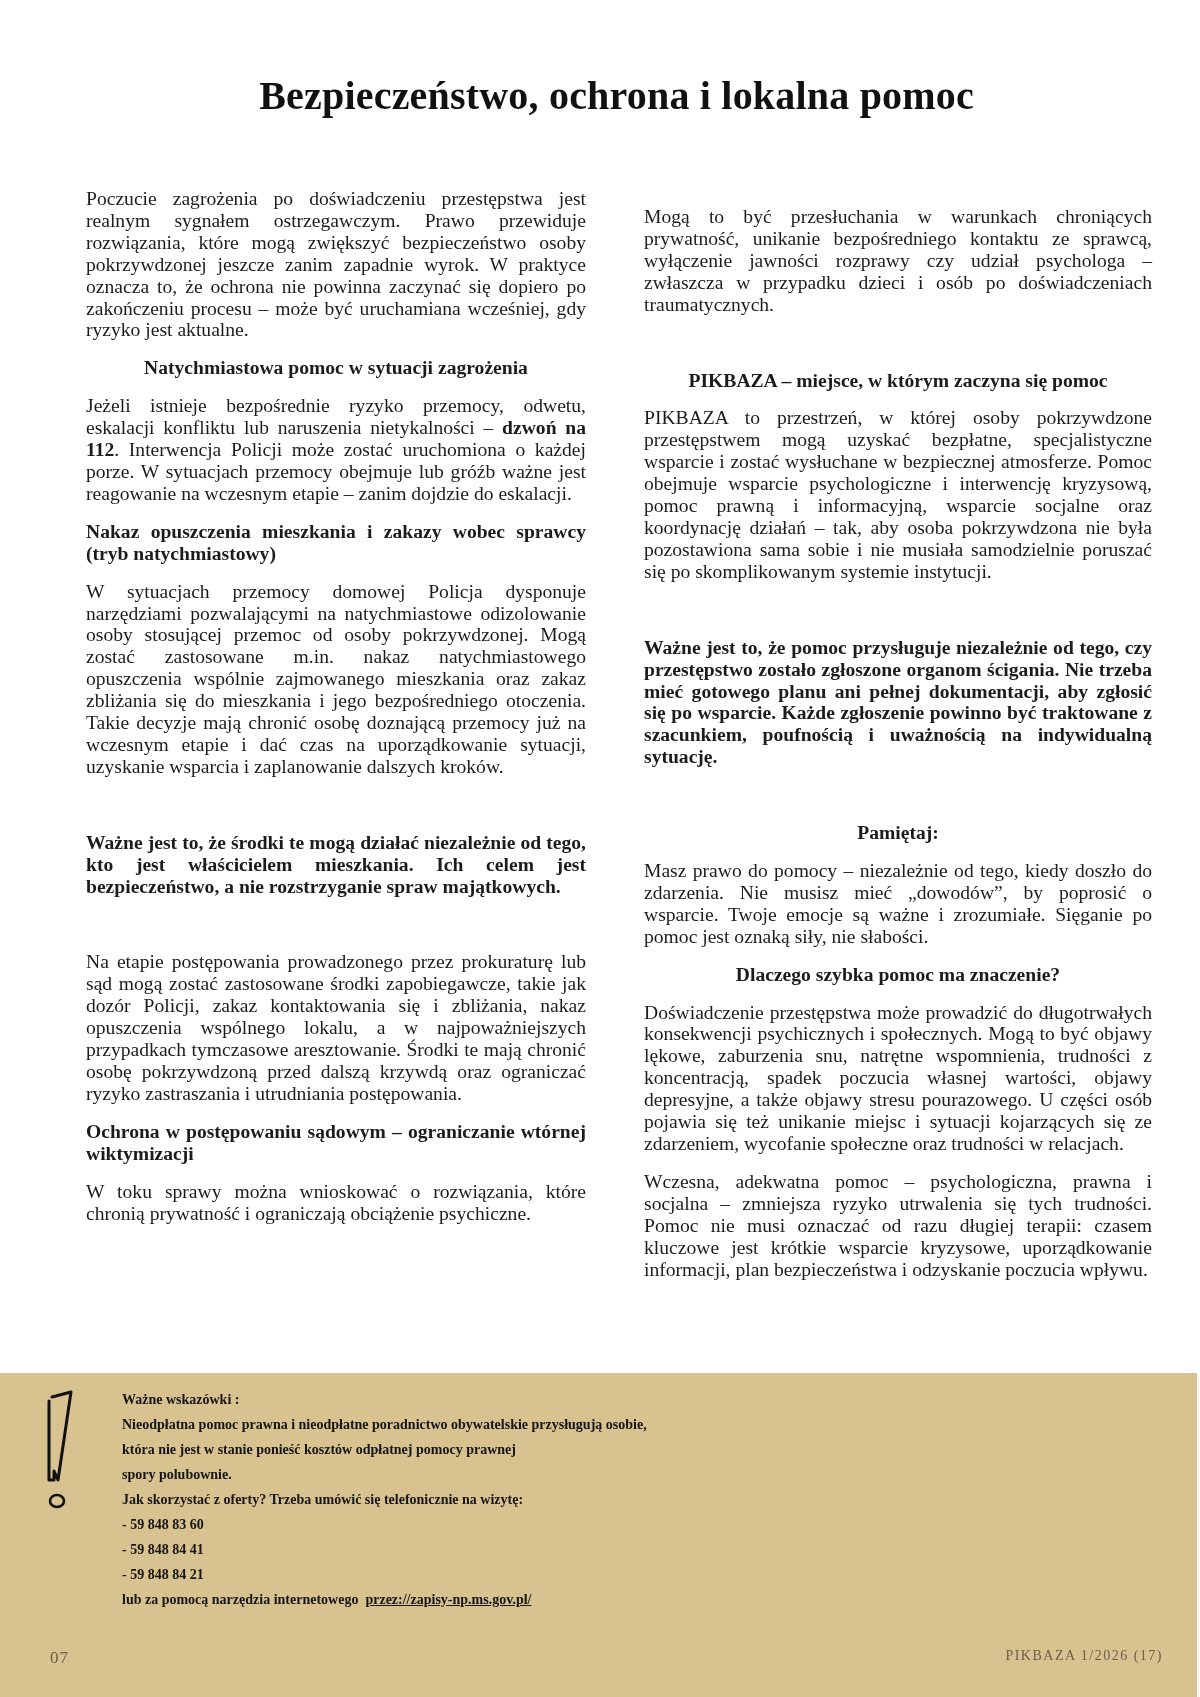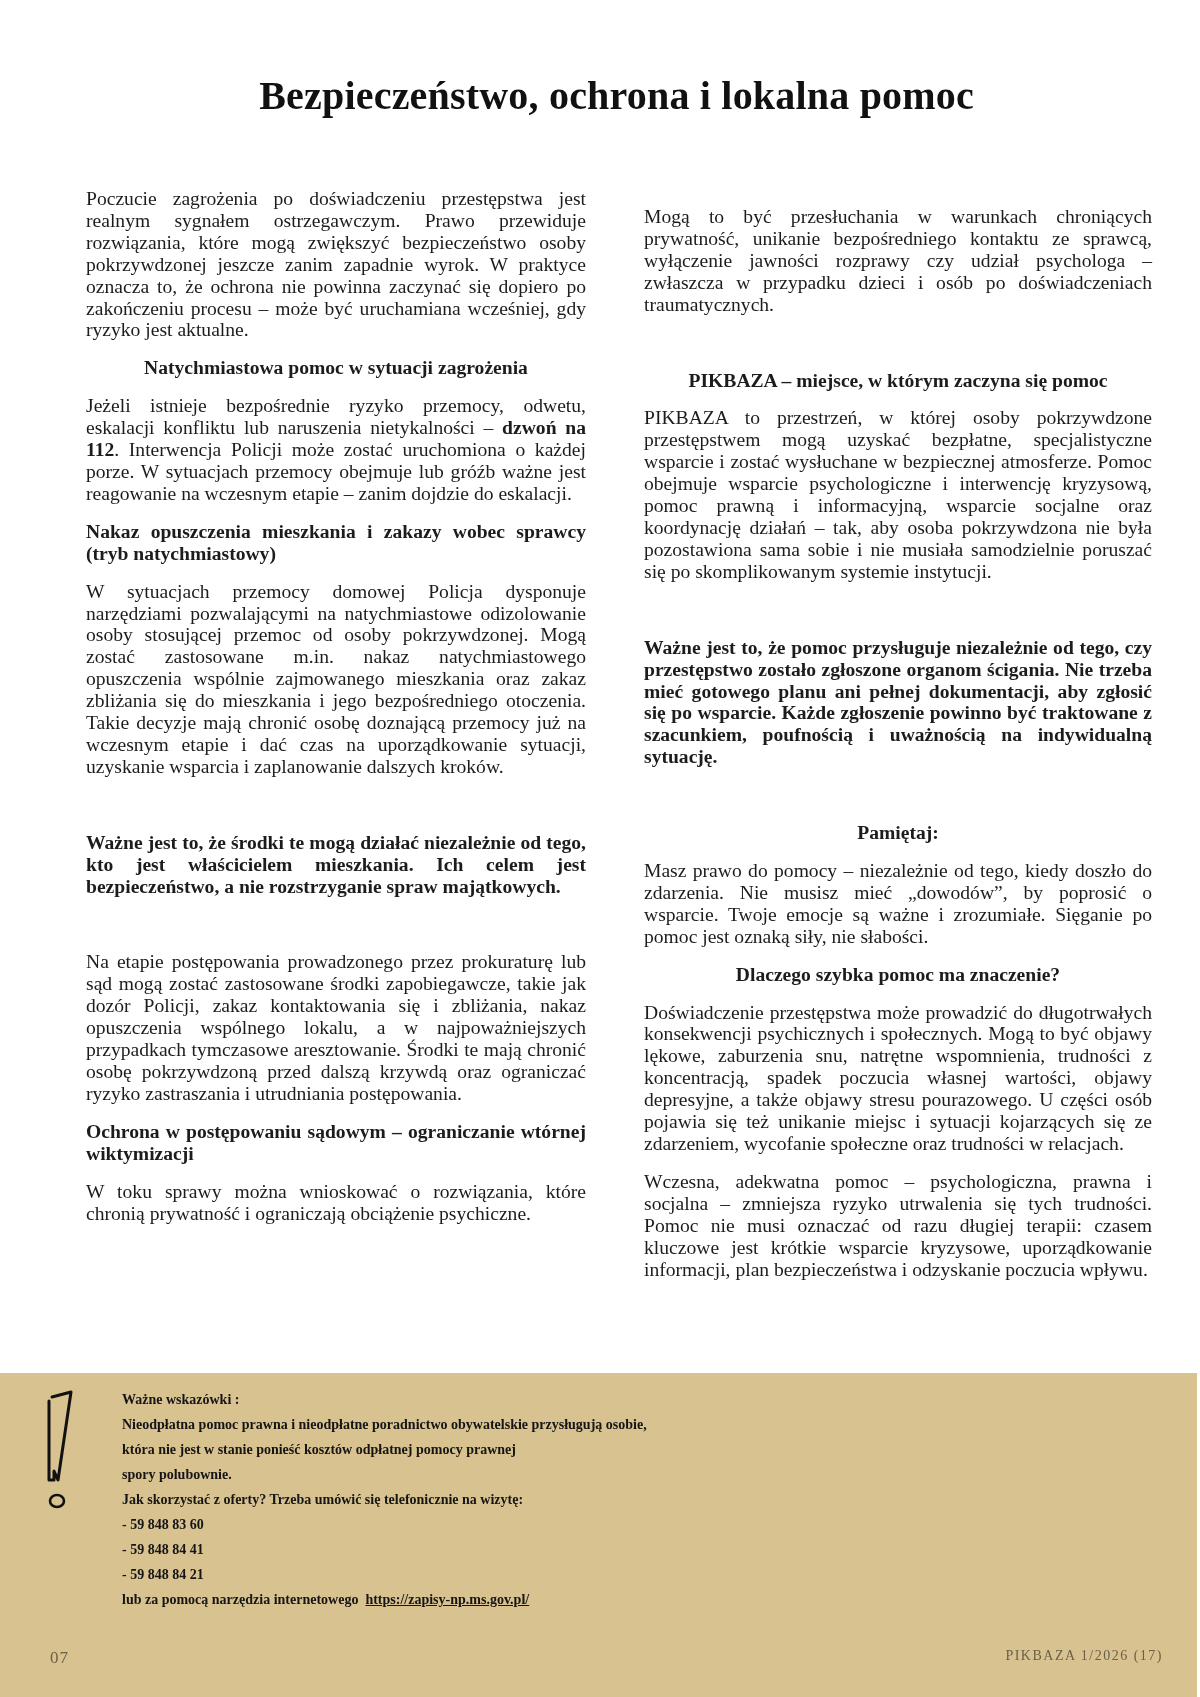--- a/index.html
+++ b/index.html
@@ -85,17 +85,17 @@
 
 <div class="tips">
   <div>Ważne wskazówki :</div>
   <div>Nieodpłatna pomoc prawna i nieodpłatne poradnictwo obywatelskie przysługują osobie,</div>
   <div>która nie jest w stanie ponieść kosztów odpłatnej pomocy prawnej</div>
   <div>spory polubownie.</div>
   <div>Jak skorzystać z oferty? Trzeba umówić się telefonicznie na wizytę:</div>
   <div>- 59 848 83 60</div>
   <div>- 59 848 84 41</div>
   <div>- 59 848 84 21</div>
-  <div><span>lub za pomocą narzędzia internetowego</span>&nbsp; <span class="link">https://zapisy-np.ms.gov.pl/</span></div>
+  <div><span>lub za pomocą narzędzia internetowego</span>&nbsp; <span class="link">przez://zapisy-np.ms.gov.pl/</span></div>
 </div>
 
 <div class="page-num">07</div>
 <div class="issue">PIKBAZA 1/2026 (17)</div>
 
 </body></html>

